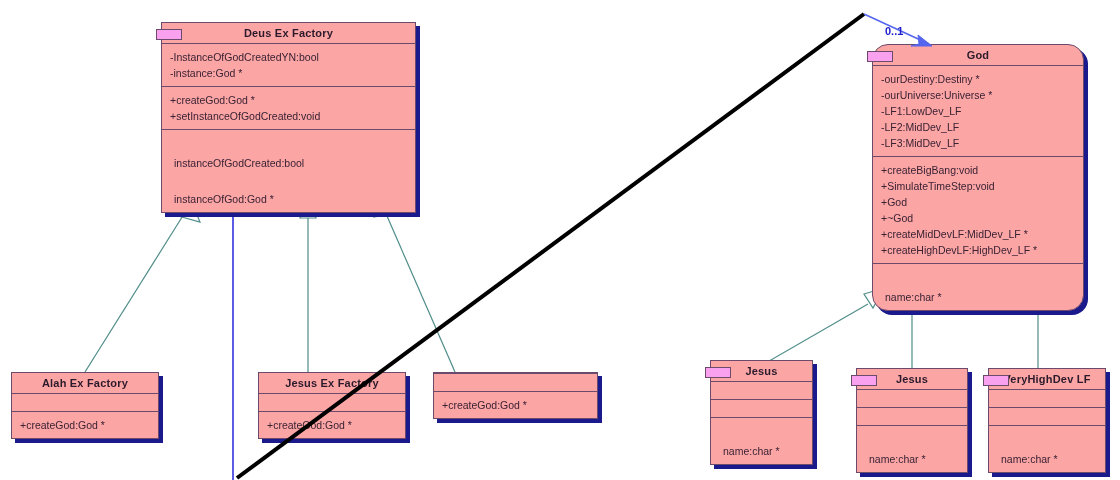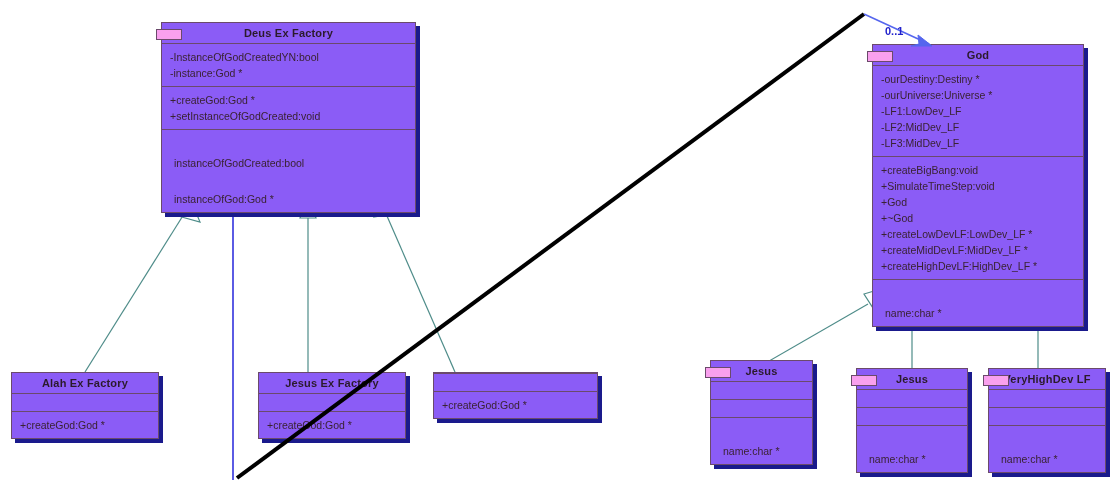--- a/index.html
+++ b/index.html
@@ -14,21 +14,21 @@
   }
   #diagram {
     position: absolute;
     left: 0; top: 0;
     width: 1120px; height: 480px;
   }
   
   .uml-class {
     position: absolute;
     box-sizing: border-box;
-    background: #8b5cf6;
+    background: #fca5a5;
     border: 1.5px solid #6b4a6b;
     box-shadow: 4px 4px 0 0 #1a1a8c;
     z-index: 5;
   }
   .uml-tab {
     position: absolute;
     left: -6px;
     top: 6px;
     width: 26px;
     height: 11px;
@@ -151,38 +151,37 @@
       <div class="uml-line">+createGod:God *</div>
       <div class="uml-line static">+setInstanceOfGodCreated:void</div>
     </div>
     <div class="uml-sep"></div>
     <div class="uml-compartment">
       <div class="uml-line indent">instanceOfGodCreated:bool</div>
       <div class="uml-line indent">instanceOfGod:God *</div>
     </div>
   </div>
 
-  <div class="uml-class" style="left:872px; top:44px; width:212px;">
+  <div class="uml-class" style="left:872px; top:44px; width:212px;border-radius:16px;">
     <div class="uml-tab"></div>
     <div class="uml-title">God</div>
     <div class="uml-sep"></div>
     <div class="uml-compartment">
       <div class="uml-line">-ourDestiny:Destiny *</div>
       <div class="uml-line">-ourUniverse:Universe *</div>
       <div class="uml-line">-LF1:LowDev_LF</div>
       <div class="uml-line">-LF2:MidDev_LF</div>
       <div class="uml-line">-LF3:MidDev_LF</div>
     </div>
     <div class="uml-sep"></div>
     <div class="uml-compartment">
       <div class="uml-line">+createBigBang:void</div>
       <div class="uml-line">+SimulateTimeStep:void</div>
       <div class="uml-line">+God</div>
       <div class="uml-line">+~God</div>
-      <div class="uml-line">+createLowDevLF:LowDev_LF *</div>
       <div class="uml-line">+createMidDevLF:MidDev_LF *</div>
       <div class="uml-line">+createHighDevLF:HighDev_LF *</div>
     </div>
     <div class="uml-sep"></div>
     <div class="uml-compartment">
       <div class="uml-line indent">name:char *</div>
     </div>
   </div>
 
   <div class="uml-class" style="left:11px; top:372px; width:148px;">

